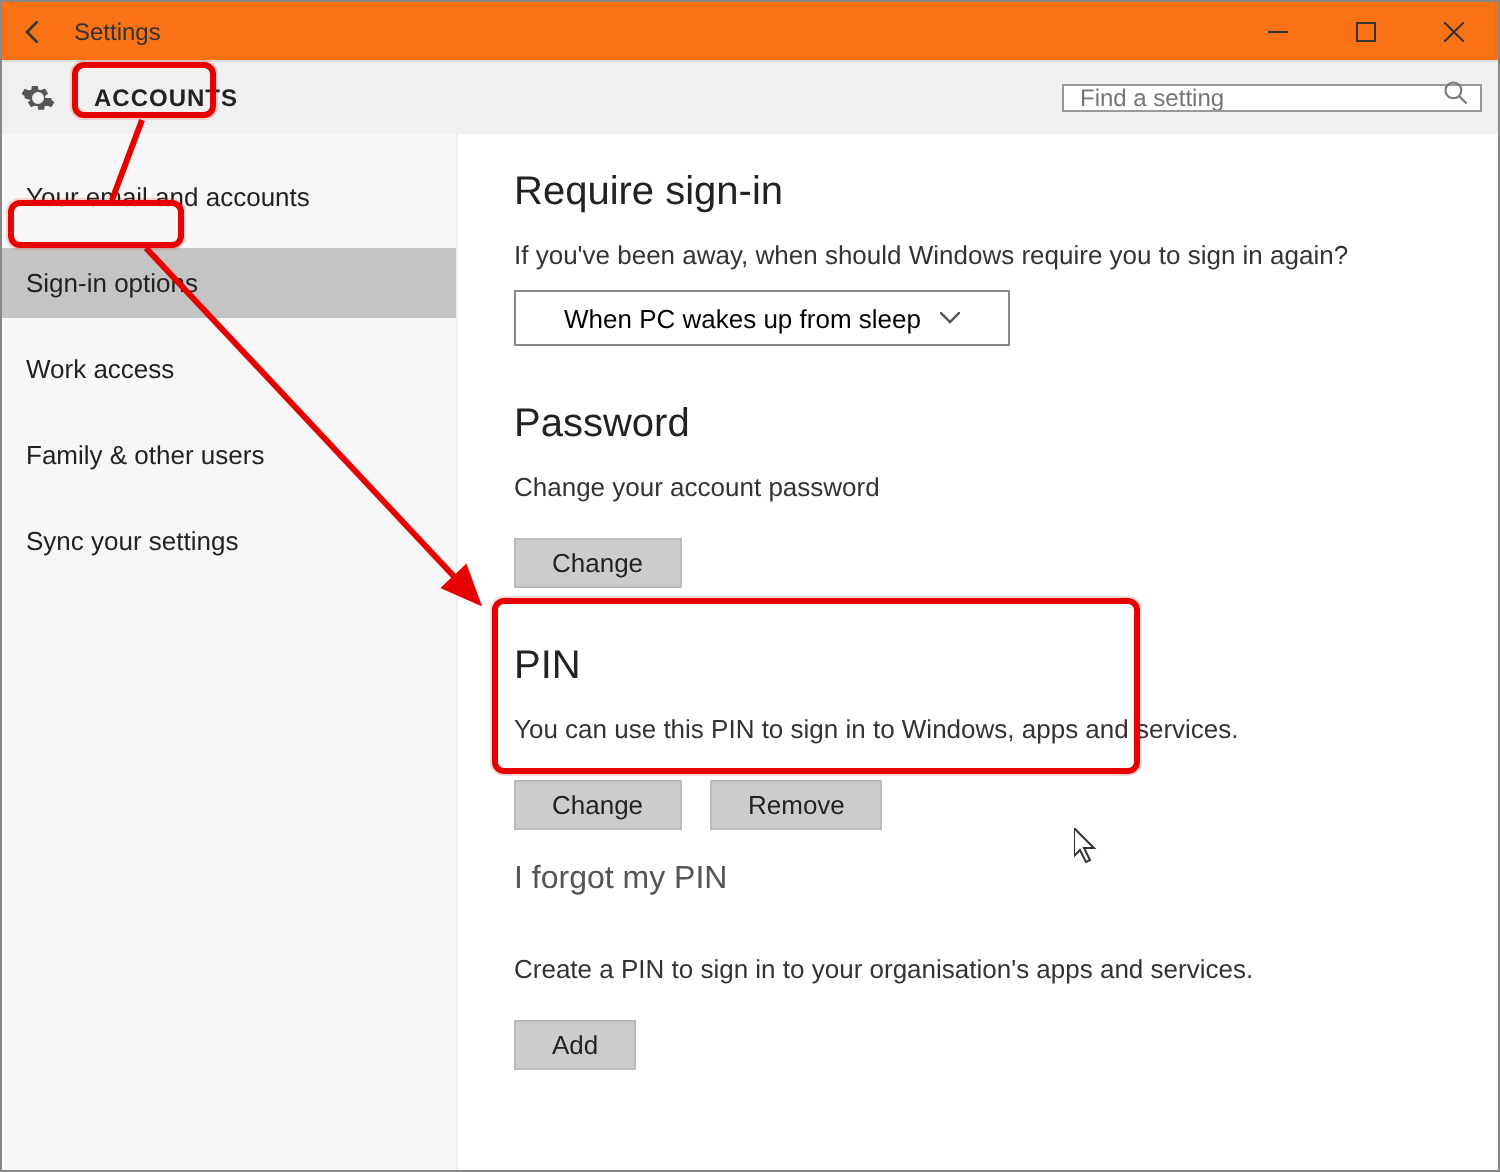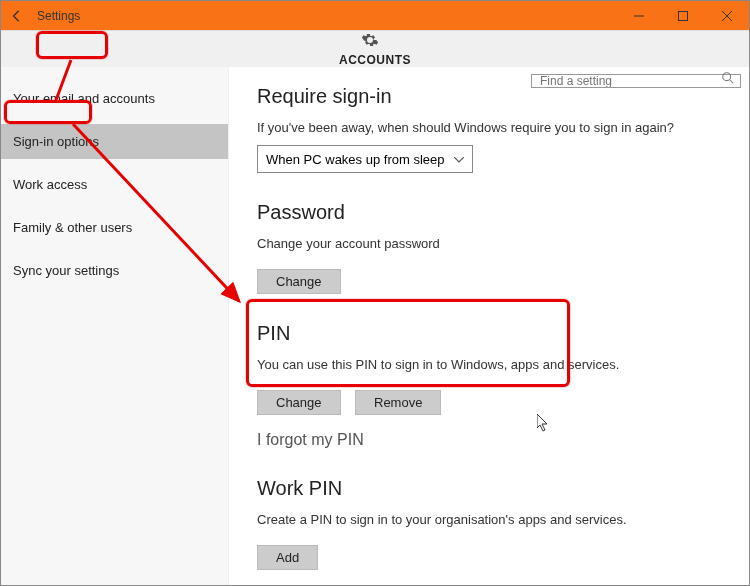--- a/index.html
+++ b/index.html
@@ -4,38 +4,38 @@
 <style>
   * { box-sizing: border-box; margin: 0; padding: 0; font-family: "Segoe UI", Tahoma, sans-serif; }
   body { background: #fff; width: 750px; height: 586px; overflow: hidden; position: relative; border: 1px solid #888; }
 
   .titlebar { height: 30px; background: #f97316; display: flex; align-items: center; border-bottom: 1px solid #ddd; }
   .back-btn { width: 32px; height: 30px; display: flex; align-items: center; justify-content: center; cursor: pointer; }
   .title { font-size: 12px; color: #333; flex: 0 0 auto; padding-left: 4px; }
   .win-controls { margin-left: auto; display: flex; }
   .win-btn { width: 44px; height: 30px; display: flex; align-items: center; justify-content: center; cursor: pointer; font-size: 12px; color: #333; }
 
-  .toolbar { height: 36px; background: #f0f0f0; display: flex; align-items: center; padding: 0 8px 0 8px; flex-direction: column; }
+  .toolbar { height: 36px; background: #f0f0f0; display: flex; align-items: center; padding: 0 8px 0 8px; }
   .gear { width: 20px; height: 20px; margin-right: 10px; display:flex; align-items:center; justify-content:center; color:#444; }
   .crumb { font-size: 12px; font-weight: 600; color: #222; padding: 4px 8px; letter-spacing: 0.5px; }
   .search-wrap { margin-left: auto; }
   .search { width: 210px; height: 14px; border: 1px solid #999; background: #fff; font-size: 12px; padding: 0 26px 0 8px; color: #737373; position: relative; }
   .search-wrap { position: relative; }
   .search-icon { position: absolute; right: 6px; top: 50%; transform: translateY(-50%); color: #666; }
 
   .body { display: flex; height: calc(586px - 30px - 36px - 2px); }
   .sidebar { width: 228px; background: #f7f7f7; border-right: 1px solid #eee; padding-top: 14px; }
   .side-item { font-size: 13px; color: #222; padding: 10px 12px; cursor: pointer; }
   .side-item.selected { background: #c4c4c4; }
   .side-item + .side-item { margin-top: 8px; }
 
   .content { flex: 1; padding: 18px 28px 0 28px; overflow: hidden; }
   .h { font-size: 20px; font-weight: 400; color: #222; margin-bottom: 12px; }
   .desc { font-size: 13px; color: #333; margin-bottom: 10px; }
-  .select { display: inline-flex; align-items: center; border: 1px solid #888; height: 28px; padding: 0 8px; font-size: 13px; cursor: pointer; min-width: 190px; justify-content: space-between; }
+  .select { display: inline-flex; align-items: center; border: 1px solid #888; height: 28px; padding: 0 24px; font-size: 13px; cursor: pointer; min-width: 190px; justify-content: space-between; }
   .chev { margin-left: 10px; font-size: 10px; color: #555; }
 
   .section { margin-top: 28px; }
   .btn { display: inline-block; background: #ccc; border: 1px solid #bbb; font-size: 13px; padding: 4px 18px; margin-top: 8px; cursor: pointer; color: #222; margin-right: 10px; }
   .link { font-size: 16px; color: #555; margin-top: 16px; cursor: pointer; }
 
   
   .anno-box { position: absolute; border: 3px solid #e60000; border-radius: 6px; pointer-events: none; box-shadow: 0 0 0 1px rgba(230,0,0,0.15); }
   .anno-crumb { top: 30px; left: 35px; width: 72px; height: 28px; }
   .anno-side { top: 99px; left: 3px; width: 88px; height: 24px; }
@@ -122,21 +122,20 @@
       <div class="h">PIN</div>
       <div class="desc">You can use this PIN to sign in to Windows, apps and services.</div>
       <div>
         <span class="btn">Change</span>
         <span class="btn">Remove</span>
       </div>
       <div class="link">I forgot my PIN</div>
     </div>
 
     <div class="section">
-      <div class="h">Work PIN</div>
       <div class="desc">Create a PIN to sign in to your organisation's apps and services.</div>
       <div class="btn">Add</div>
     </div>
 
     
   </div>
 </div>
 
 <div class="anno-box anno-crumb"></div>
 <div class="anno-box anno-side"></div>

